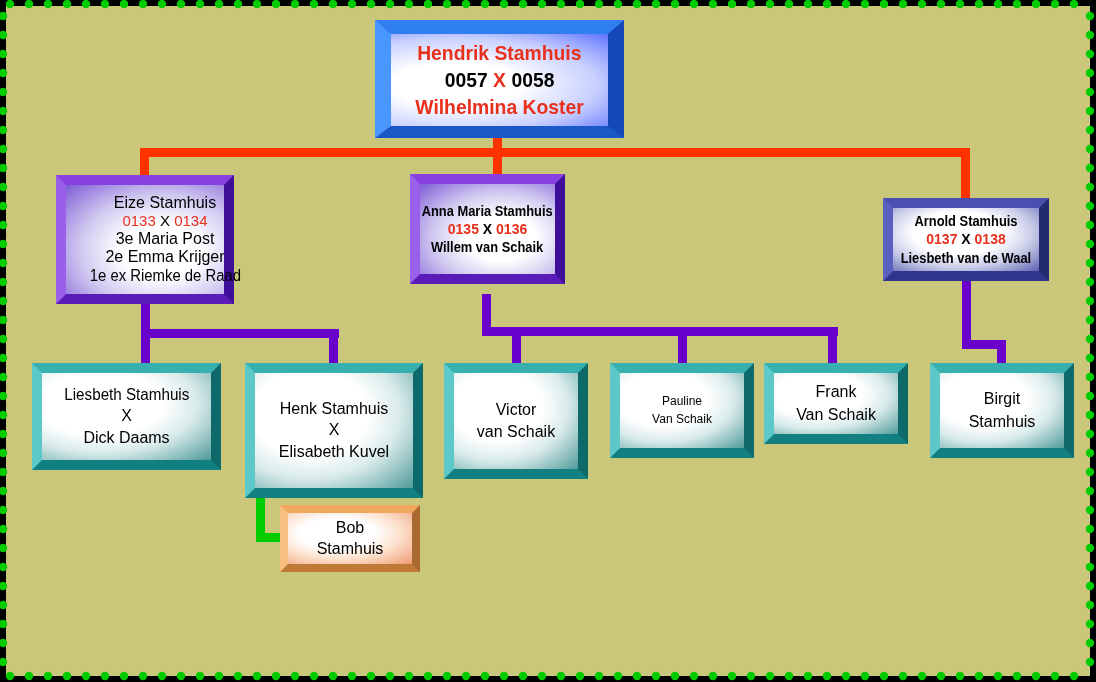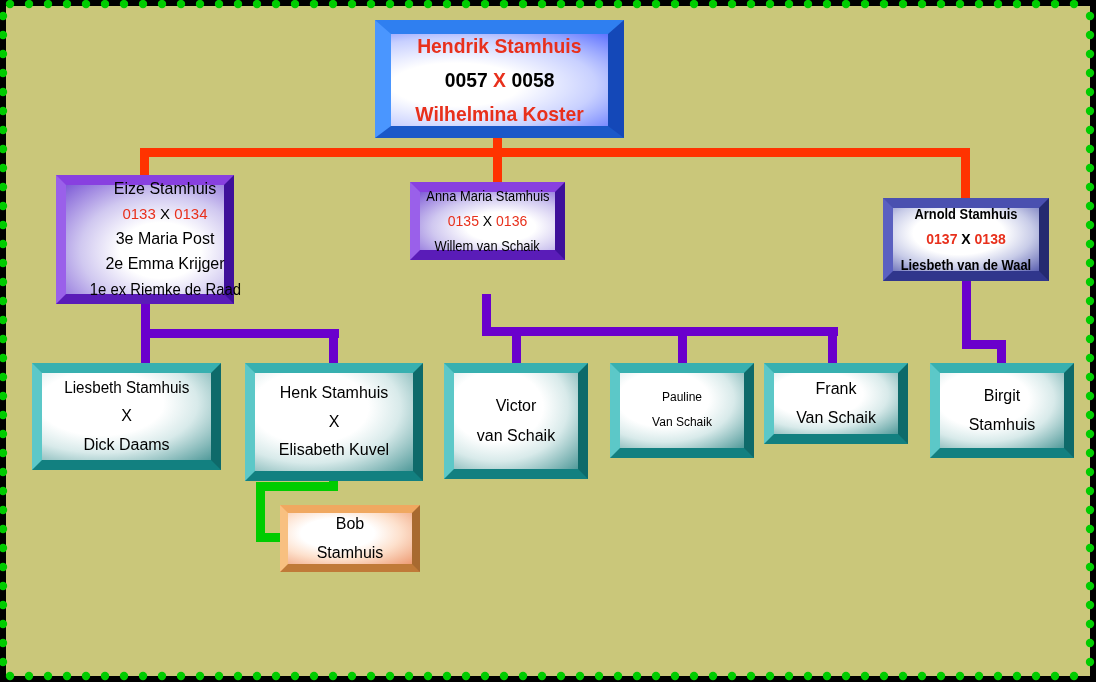--- a/index.html
+++ b/index.html
@@ -7,21 +7,21 @@
   .canvas { position:absolute; left:0; top:0; width:1096px; height:682px; background:#000; }
   .field { position:absolute; left:6px; top:6px; width:1084px; height:670px; background:#cac77a; }
   .dots { position:absolute; left:0; top:0; width:1096px; height:682px; pointer-events:none; }
   .line { position:absolute; }
   .red { background:#ff3300; }
   .purple { background:#6a00cc; }
   .green { background:#00cc00; }
 
   .box { position:absolute; box-sizing:border-box; }
   .box .bevel { position:absolute; inset:0; }
-  .box .inner { position:absolute; display:flex; flex-direction:column; align-items:center; justify-content:center; text-align:center; color:#000;gap:7px; }
+  .box .inner { position:absolute; display:flex; flex-direction:column; align-items:center; justify-content:center; text-align:center; color:#000; }
   .t { display:block; white-space:nowrap; line-height:1.15; }
   .red-t { color:#e8301c; }
 
   
   .b-blue .bevel { background:
       linear-gradient(#1f5fd8,#1f5fd8); border-style:solid; border-width:14px 16px 12px 16px;
       border-color:#2f7ff0 #1448b8 #1a58c8 #4a96ff; }
   .b-purple .bevel { border-style:solid; border-width:10px 10px 10px 10px;
       border-color:#8840e0 #3e109a #5a1cb8 #9a60ea; }
   .b-navy .bevel { border-style:solid; border-width:10px 10px 10px 10px;
@@ -275,21 +275,21 @@
         <span class="red-t">0133</span>
         <span>X</span>
         <span class="red-t">0134</span>
       </span>
       <span class="t">3e Maria Post</span>
       <span class="t">2e Emma Krijger</span>
       <span class="t" style="transform:scaleX(0.93);">1e ex Riemke de Raad</span>
     </div>
   </div>
 
-  <div class="box b-purple" style="left:410px;top:182px;width:155px;height:78px;">
+  <div class="box b-purple" style="left:410px;top:174px;width:155px;height:110px;font-weight:bold;">
     <div class="bevel"></div>
     <div class="inner g-purple" style="left:10px;top:10px;right:10px;bottom:10px;font-size:14px;">
       <span class="t" style="transform:scaleX(0.92);">Anna Maria Stamhuis</span>
       <span class="t" style="margin:2px 0;">
         <span class="red-t">0135</span>
         <span>X</span>
         <span class="red-t">0136</span>
       </span>
       <span class="t" style="transform:scaleX(0.92);">Willem van Schaik</span>
     </div>
@@ -310,21 +310,21 @@
 
   <div class="box b-teal" style="left:32px;top:363px;width:189px;height:107px;border-radius:9px;">
     <div class="bevel"></div>
     <div class="inner g-teal" style="left:10px;top:10px;right:10px;bottom:10px;font-size:16px;">
       <span class="t" style="transform:scaleX(0.95);">Liesbeth Stamhuis</span>
       <span class="t" style="margin:3px 0;">X</span>
       <span class="t">Dick Daams</span>
     </div>
   </div>
 
-  <div class="box b-teal" style="left:245px;top:363px;width:178px;height:118px;">
+  <div class="box b-teal" style="left:245px;top:363px;width:178px;height:135px;">
     <div class="bevel"></div>
     <div class="inner g-teal" style="left:10px;top:10px;right:10px;bottom:10px;font-size:16px;">
       <span class="t">Henk Stamhuis</span>
       <span class="t" style="margin:3px 0;">X</span>
       <span class="t">Elisabeth Kuvel</span>
     </div>
   </div>
 
   <div class="box b-orange" style="left:280px;top:505px;width:140px;height:67px;">
     <div class="bevel"></div>

